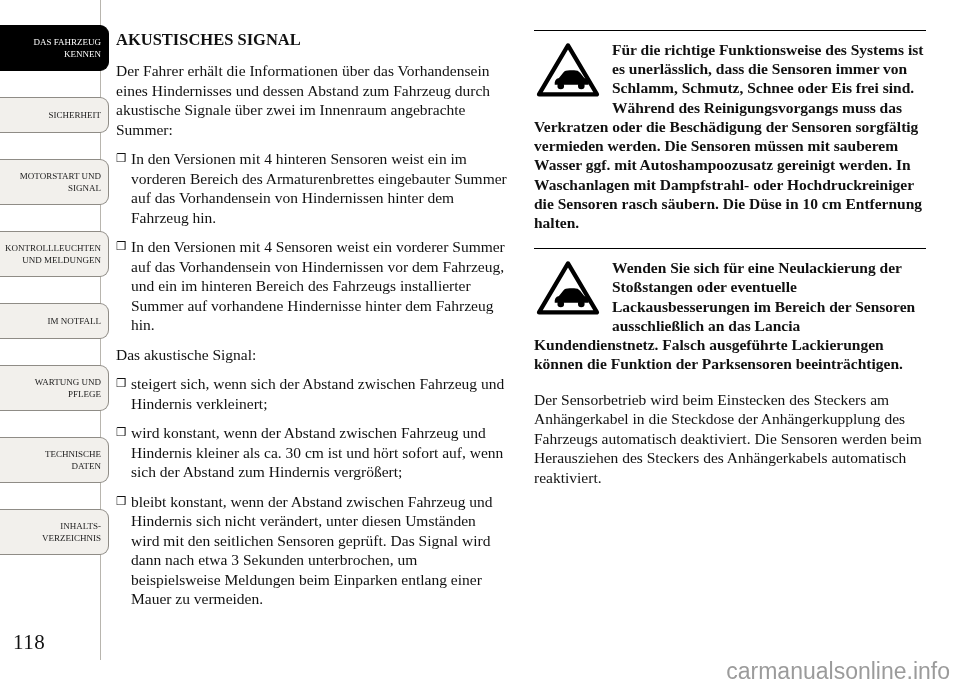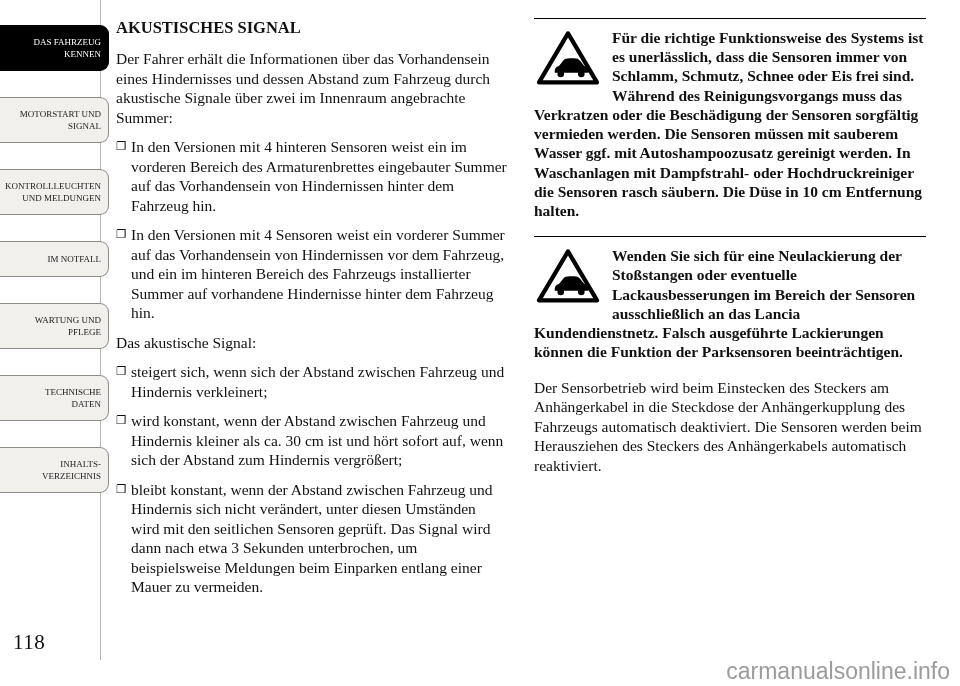--- a/index.html
+++ b/index.html
@@ -33,21 +33,21 @@
   .tab.h1 { height: 36px; }
   .tab.active { background: #000; border-color: #000; color: #fff; }
   .tab span { white-space: pre-line; }
   .pagenum {
     position: absolute; left: 13px; top: 630px;
     font-size: 21px; font-weight: normal; letter-spacing: .5px;
   }
   .content {
     position: absolute; left: 101px; top: 0;
     width: 859px; height: 578px;
-    padding: 18px 34px 0 15px;
+    padding: 30px 34px 0 15px;
     display: flex; gap: 26px;
   }
   .col { width: 394px; }
   .col-left h1 { font-size: 16.5px; font-weight: bold; margin-bottom: 11px; }
   .col p, .bullet { font-size: 15.5px; line-height: 1.26; margin-bottom: 10px; }
   .bullet { position: relative; padding-left: 15px; }
   .bullet .marker { position: absolute; left: 0; top: 2px; font-size: 11.5px; }
   .warning {
     border-top: 1px solid #000;
     padding-top: 9px;
@@ -66,20 +66,23 @@
 </style>
 </head>
 <body>
 
 <div class="vrule"></div>
 
 <nav class="sidebar">
   <div class="tab h2 active">
     <span>DAS FAHRZEUG
 KENNEN</span>
+  </div>
+  <div class="tab h1">
+    <span>SICHERHEIT</span>
   </div>
   <div class="tab h2">
     <span>MOTORSTART UND
 SIGNAL</span>
   </div>
   <div class="tab h2">
     <span>KONTROLLLEUCHTEN
 UND MELDUNGEN</span>
   </div>
   <div class="tab h1">

